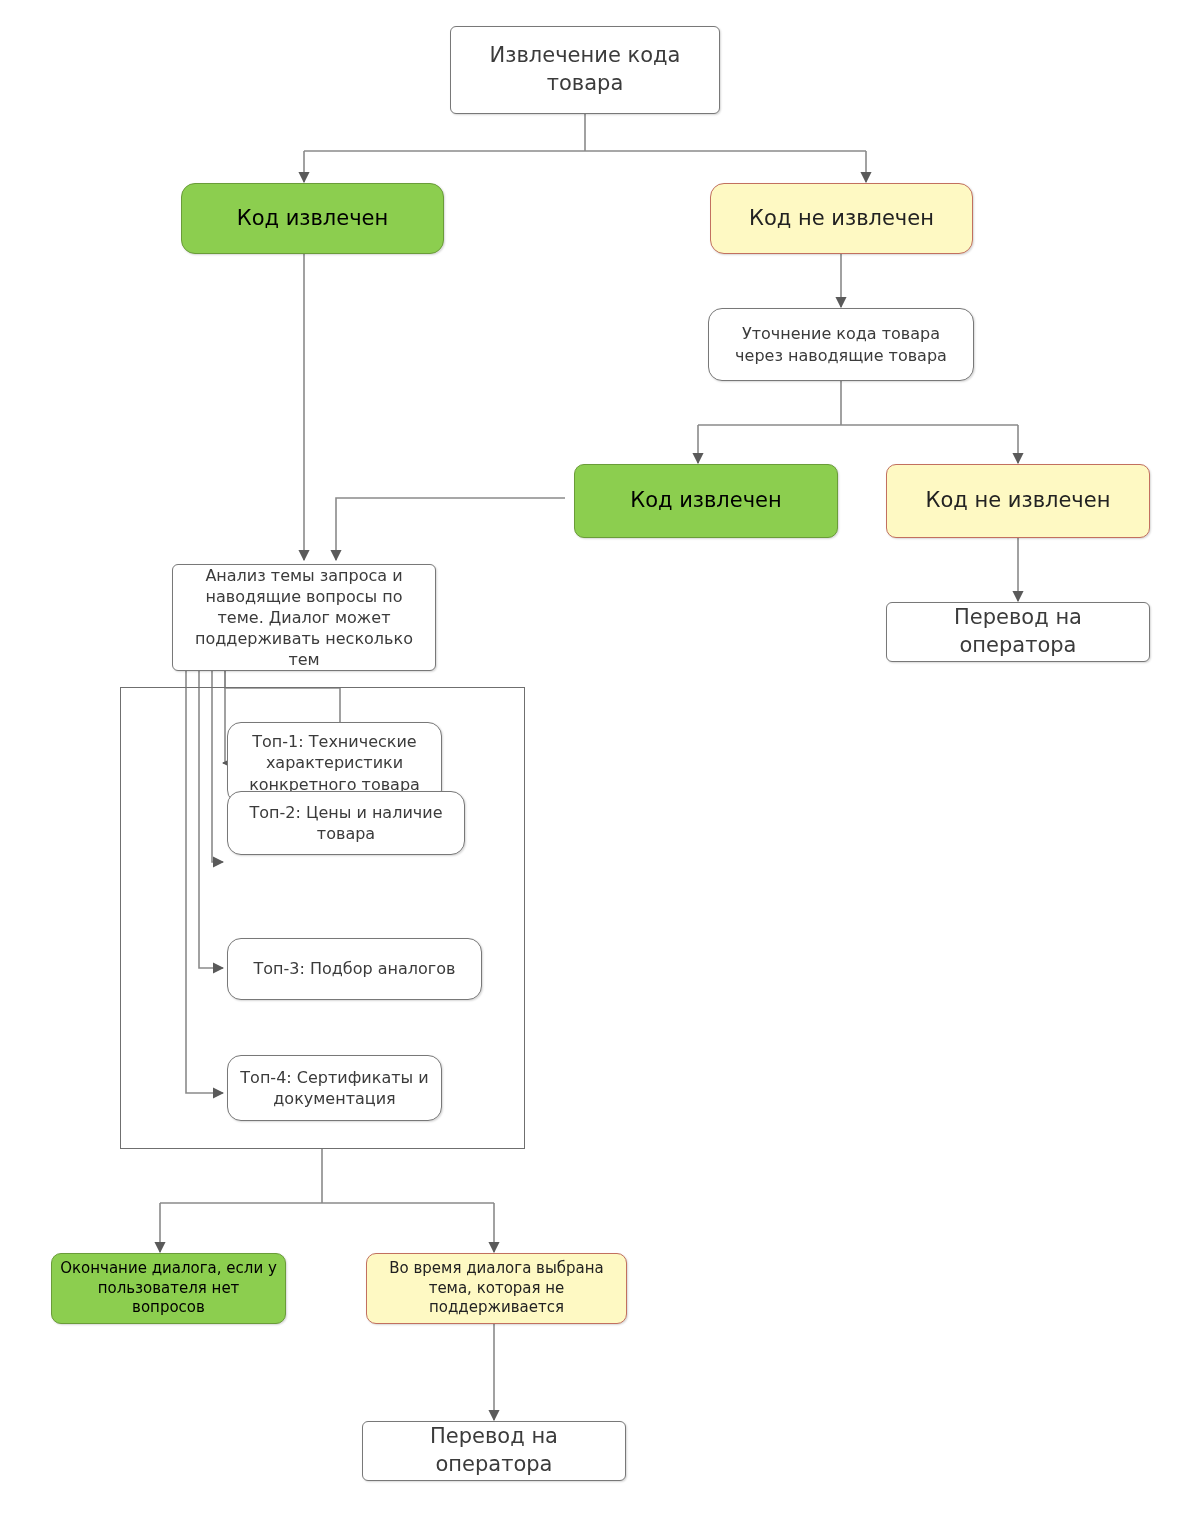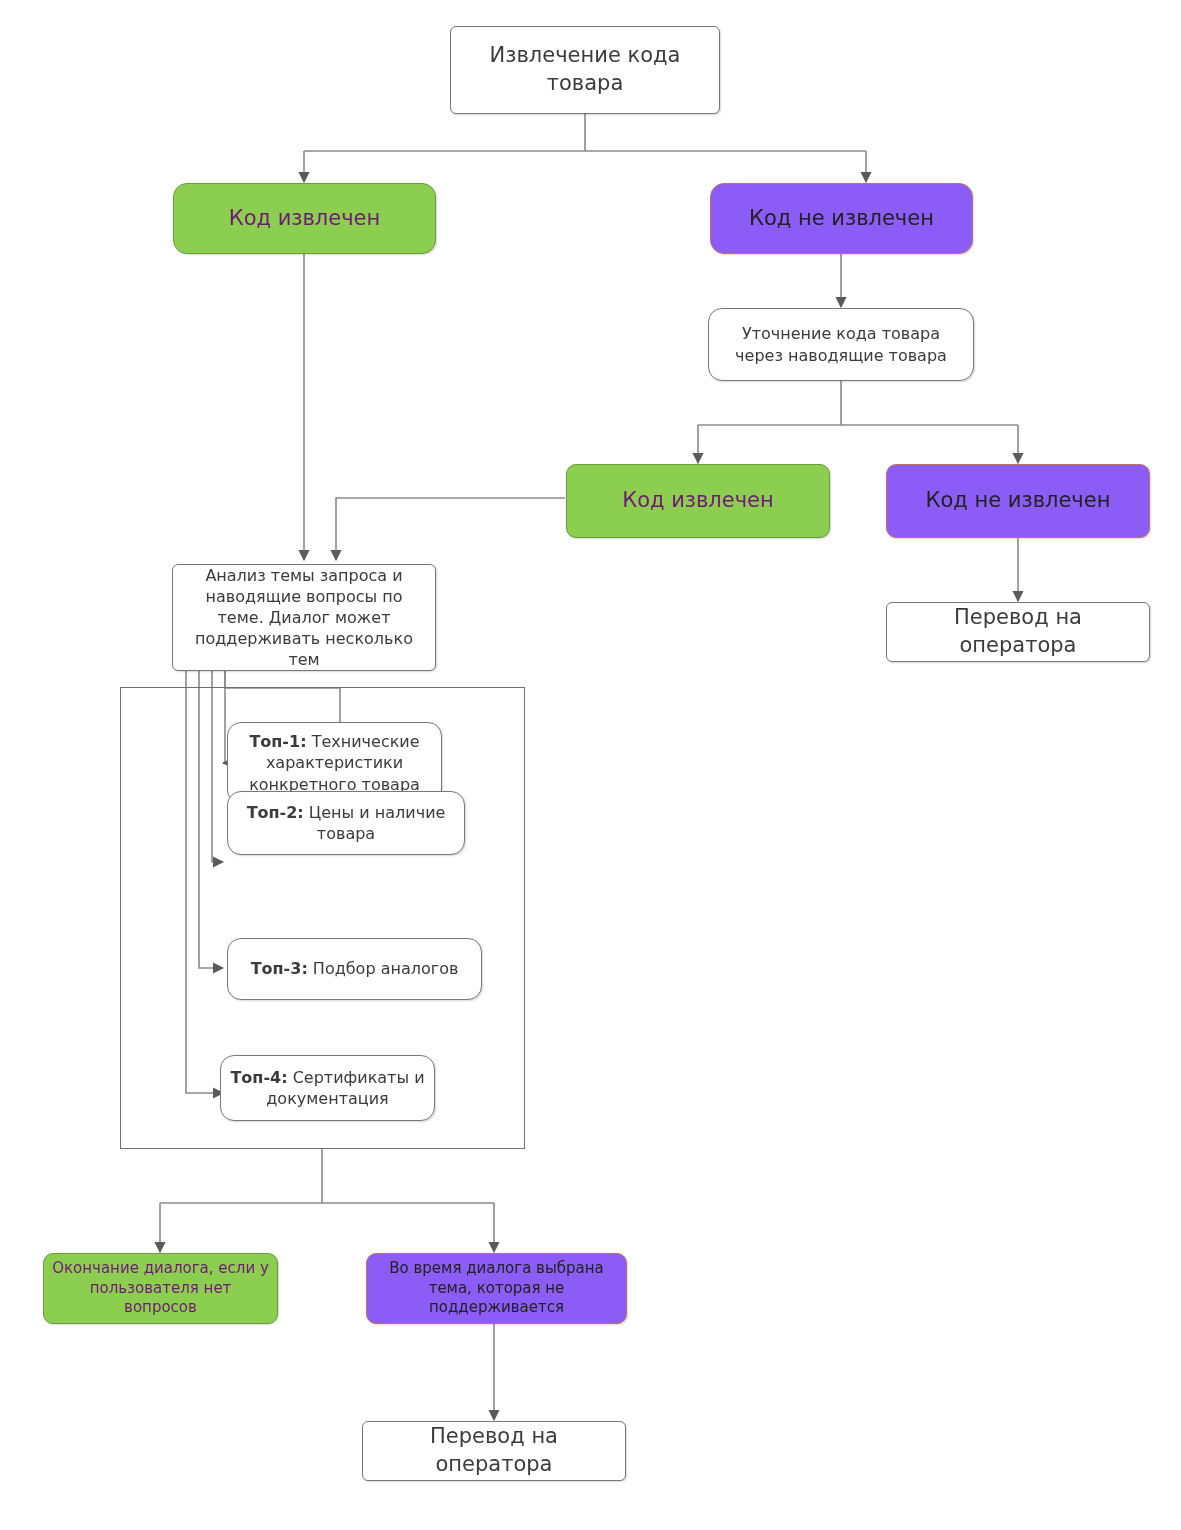--- a/index.html
+++ b/index.html
@@ -43,37 +43,38 @@
     display: block;
     padding: 0 8px;
     width: 100%;
   }
   .r-large { border-radius: 6px; }
   .r-med   { border-radius: 14px; }
   .r-small { border-radius: 10px; }
   .green {
     background: #8CCE4F;
     border-color: #6a9c39;
-    color: #701a75;
+    color: #000000;
+    margin-left: 8px;
   }
   .red {
-    background: #8b5cf6;
+    background: #fef9c3;
     border-color: #c2705f;
     color: #222222;
   }
   .fs-21 { font-size: 21px; }
   .fs-16 { font-size: 16px; }
   .fs-15 { font-size: 15px; }
   .topic-group {
     position: absolute;
     box-sizing: border-box;
     border: 1px solid #6f6f6f;
     background: transparent;
   }
-  .rank { font-weight: bold; }
+  .rank { font-weight: normal; }
 </style>
 </head>
 <body>
 
 <div id="canvas">
 
   <svg id="edges" viewBox="0 0 1181 1530" xmlns="http://www.w3.org/2000/svg">
     <defs>
       <marker id="arrow" viewBox="0 0 10 10" refX="9" refY="5" markerWidth="7" markerHeight="7" orient="auto-start-reverse">
         <path d="M 0 0 L 10 5 L 0 10 z" fill="#5a5a5a"></path>
@@ -159,21 +160,21 @@
       <span class="rank">Топ-2:</span><span> Цены и наличие товара</span>
     </span>
   </div>
 
   <div class="node r-med fs-16" style="left:227px; top:938px; width:255px; height:62px;">
     <span class="txt">
       <span class="rank">Топ-3:</span><span> Подбор аналогов</span>
     </span>
   </div>
 
-  <div class="node r-med fs-16" style="left:220px; top:1055px; width:215px; height:66px;">
+  <div class="node r-med fs-16" style="left:227px; top:1055px; width:215px; height:66px;">
     <span class="txt">
       <span class="rank">Топ-4:</span><span> Сертификаты и документация</span>
     </span>
   </div>
 
   <div class="node red r-small fs-15" style="left:366px; top:1253px; width:261px; height:71px;">
     <span class="txt">Во время диалога выбрана тема, которая не поддерживается</span>
   </div>
 
   <div class="node green r-small fs-15" style="left:43px; top:1253px; width:235px; height:71px;">

